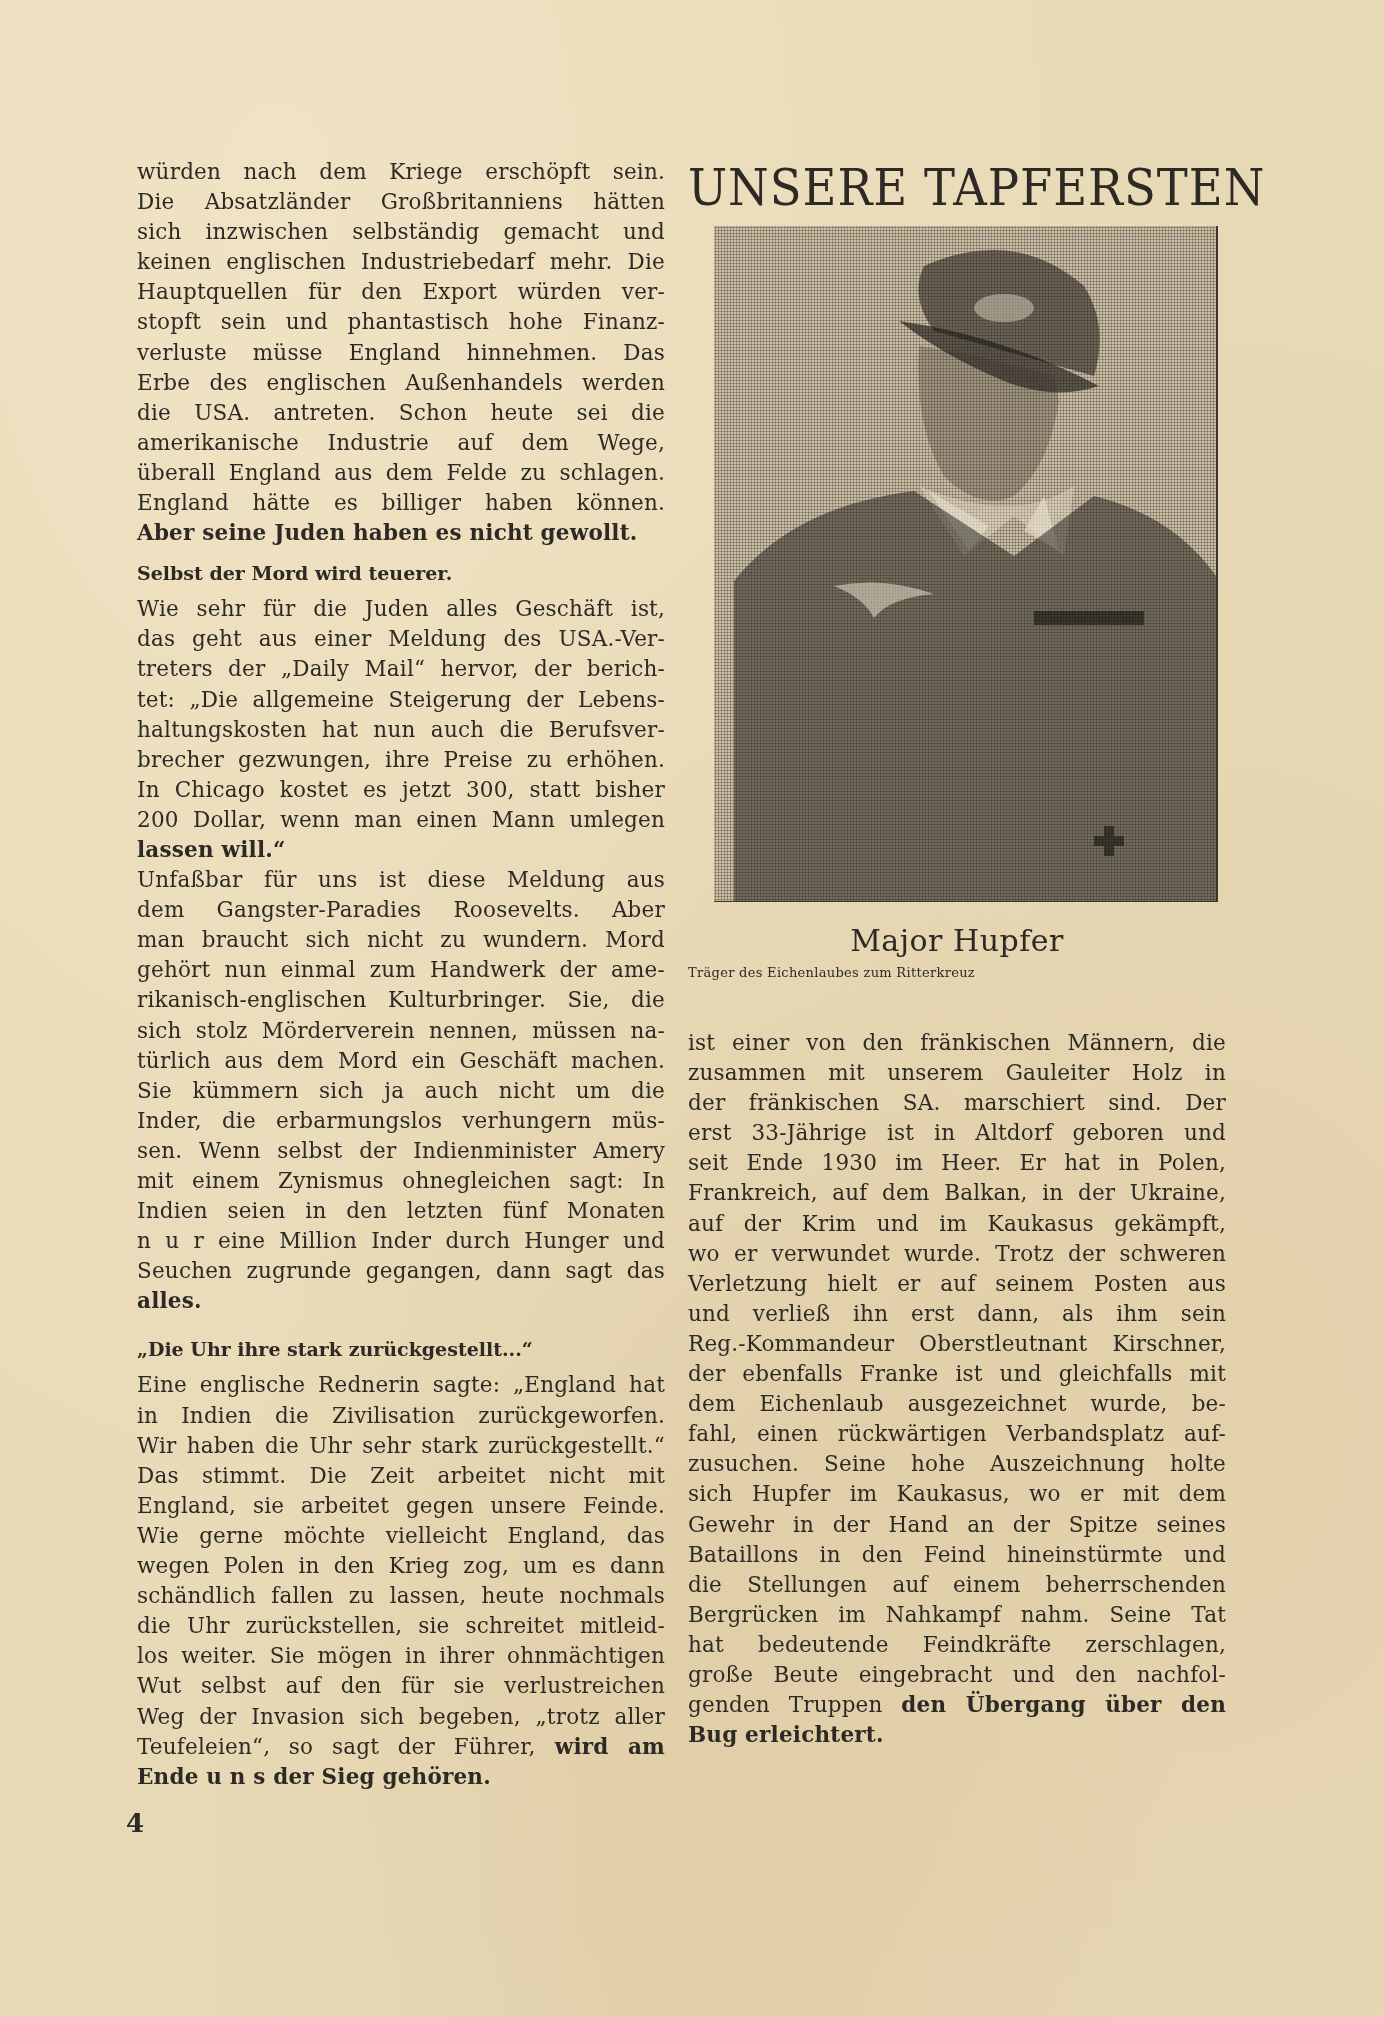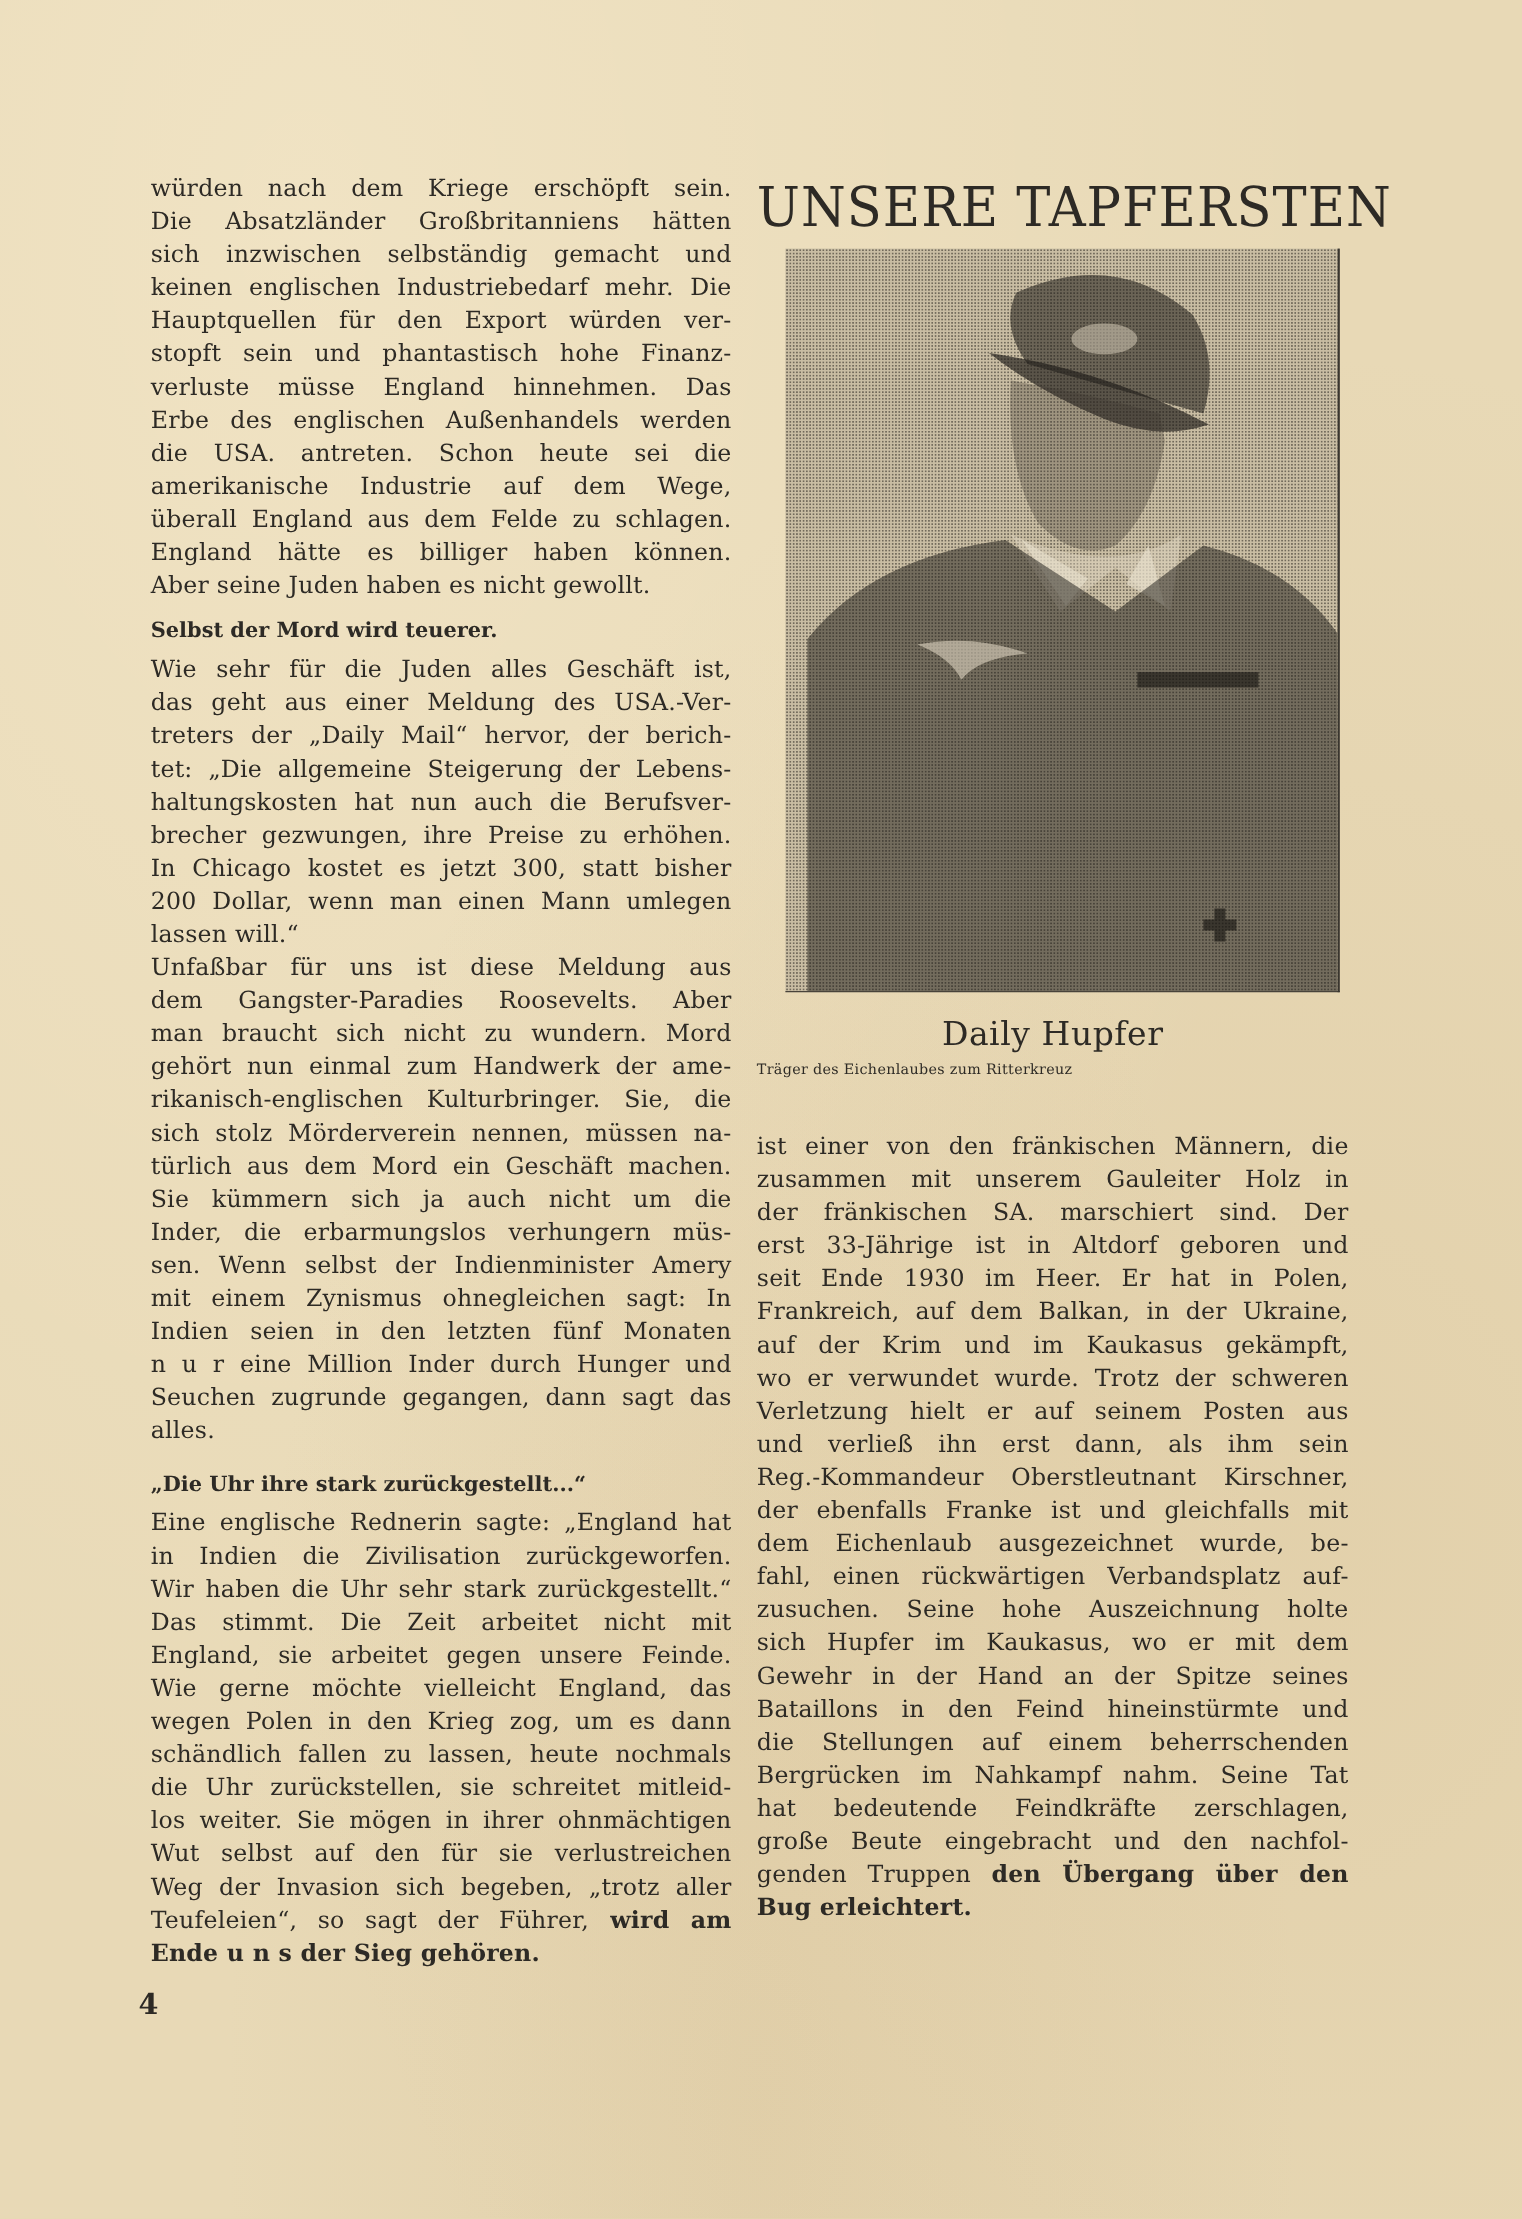--- a/index.html
+++ b/index.html
@@ -19,21 +19,21 @@
     position: absolute; left: 117px; top: 157px; width: 528px;
   }
   .col-right {
     position: absolute; left: 668px; top: 160px; width: 538px;
   }
   .p {
     font-size: 21.5px; line-height: 30.1px; text-align: justify;
     margin: 0; letter-spacing: 0.2px;
   }
   .p .line { display: block; text-align: justify; text-align-last: justify; white-space: nowrap; overflow: visible; }
-  .p .line.last { text-align-last: left; }
+  .p .line.last { text-align-last: left; font-weight: bold; }
   .subhead {
     font-weight: bold; font-size: 19px; line-height: 30px; margin: 10px 0 6px 0;
   }
   .subhead.gap { margin-top: 18px; }
   .headline {
     font-family: "DejaVu Serif", serif;
     font-size: 50px; letter-spacing: 1px; line-height: 56px;
     text-align: center; margin: 0 0 10px 0; font-weight: normal;
     transform: scaleX(0.93); transform-origin: left center; white-space: nowrap;
   }
@@ -154,21 +154,21 @@
         <path d="M20 355 Q80 280 200 265 L300 330 L380 270 Q460 290 502 350 L502 675 L20 675 Z" fill="rgba(30,28,24,0.5)"></path>
 
         <path d="M120 360 Q170 350 220 368 Q175 372 160 392 Q150 372 120 360 Z" fill="rgba(230,220,200,0.55)"></path>
 
         <rect x="320" y="385" width="110" height="14" fill="rgba(20,18,15,0.6)"></rect>
 
         <path d="M380 610 l10 0 l0 -10 l10 0 l0 10 l10 0 l0 10 l-10 0 l0 10 l-10 0 l0 -10 l-10 0 Z" fill="rgba(20,18,15,0.6)"></path>
       </svg>
     </div>
 
-    <div class="caption-name">Daily Hupfer</div>
+    <div class="caption-name">Major Hupfer</div>
     <div class="caption-sub">Träger des Eichenlaubes zum Ritterkreuz</div>
 
     <div class="p right-text">
       <span class="line">ist einer von den fränkischen Männern, die</span>
       <span class="line">zusammen mit unserem Gauleiter Holz in</span>
       <span class="line">der fränkischen SA. marschiert sind. Der</span>
       <span class="line">erst 33-Jährige ist in Altdorf geboren und</span>
       <span class="line">seit Ende 1930 im Heer. Er hat in Polen,</span>
       <span class="line">Frankreich, auf dem Balkan, in der Ukraine,</span>
       <span class="line">auf der Krim und im Kaukasus gekämpft,</span>

